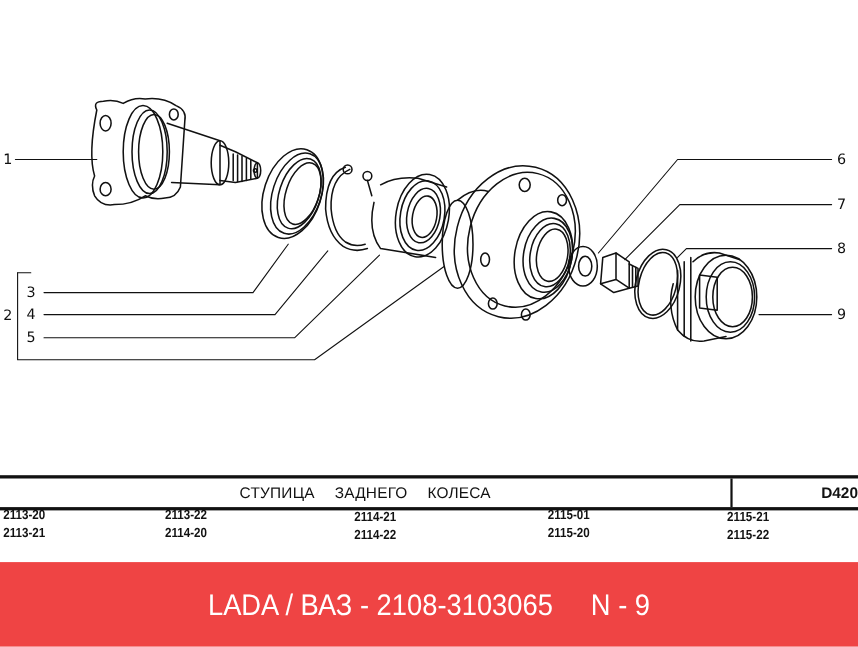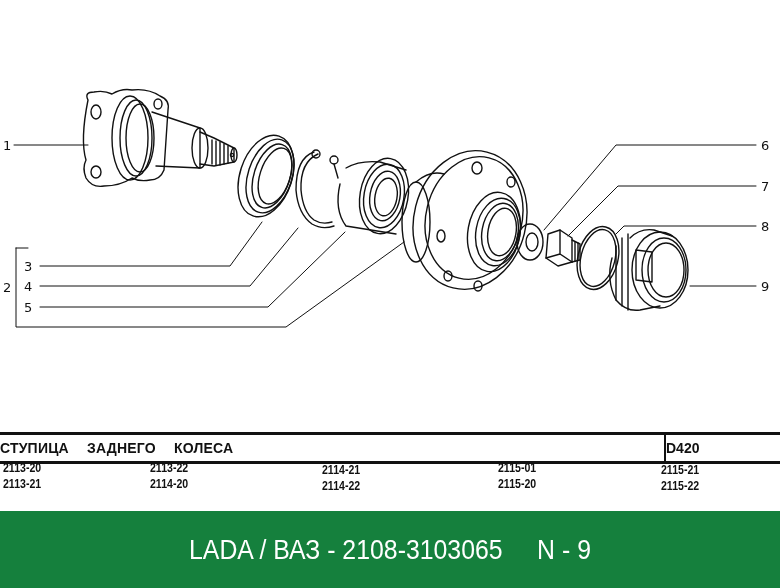--- a/index.html
+++ b/index.html
@@ -1,25 +1,25 @@
 <!DOCTYPE html>
 <html><head>
 <meta charset="utf-8">
 <style>
   html, body { margin: 0; padding: 0; }
   body { width: 780px; height: 588px; background: #ffffff; position: relative; overflow: hidden; font-family: "Liberation Sans", sans-serif; }
   #diagram { position: absolute; left: 0; top: 0; width: 780px; height: 430px; }
   .callout { position: absolute; font-family: "DejaVu Sans", sans-serif; font-size: 13px; color: #111; line-height: 1; }
   #title-table { position: absolute; left: 0; top: 432px; width: 780px; height: 26px; border-top: 3px solid #111; border-bottom: 3px solid #111; box-sizing: content-box; }
-  #title-table .title { position: absolute; left: 0; width: 664px; top: 0; height: 26px; line-height: 27px; font-weight: bold; font-size: 14px; letter-spacing: 0.2px; color: #111; word-spacing: 14px; }
+  #title-table .title { position: absolute; left: 0; width: 664px; top: 0; height: 26px; line-height: 27px; text-align: center; font-weight: normal; font-size: 14px; letter-spacing: 0.2px; color: #111; word-spacing: 14px; }
   #title-table .divider { position: absolute; left: 664px; top: 0; width: 2px; height: 26px; background: #111; }
-  #title-table .code { position: absolute; left: 666px; right: 0; top: 0; height: 26px; line-height: 27px; text-align: left; font-weight: bold; font-size: 14px; color: #111; }
+  #title-table .code { position: absolute; left: 666px; right: 0; top: 0; height: 26px; line-height: 27px; text-align: right; font-weight: bold; font-size: 14px; color: #111; }
   #models { position: absolute; left: 0; top: 458px; width: 780px; height: 40px; }
   .model-col { position: absolute; font-size: 12px; font-weight: bold; color: #111; line-height: 16px; transform: scaleX(0.88); transform-origin: left top; }
-  #footer { position: absolute; left: 0; top: 511px; width: 780px; height: 77px; background: #15803d; }
+  #footer { position: absolute; left: 0; top: 511px; width: 780px; height: 77px; background: #ef4444; }
   #footer .caption { position: absolute; left: 0; width: 780px; top: 0; height: 77px; line-height: 79px; text-align: center; color: #ffffff; font-size: 27px; transform: scaleX(0.92); transform-origin: center; white-space: pre; }
 </style>
 </head>
 <body>
 
 <div id="diagram">
   <svg width="780" height="430" viewBox="0 0 780 430" xmlns="http://www.w3.org/2000/svg" fill="none" stroke="#111" stroke-width="1.4" stroke-linecap="round" stroke-linejoin="round">
 
     <g>
       <path d="M88 100 Q84 92 94 92 Q104 90 112 94 Q122 88 132 90 Q148 88 160 96 Q170 100 168 110 L164 170 Q160 180 150 180 Q140 182 132 178 Q120 186 104 186 Q92 188 86 178 Q82 168 86 160 Q80 140 88 100 Z"></path>

